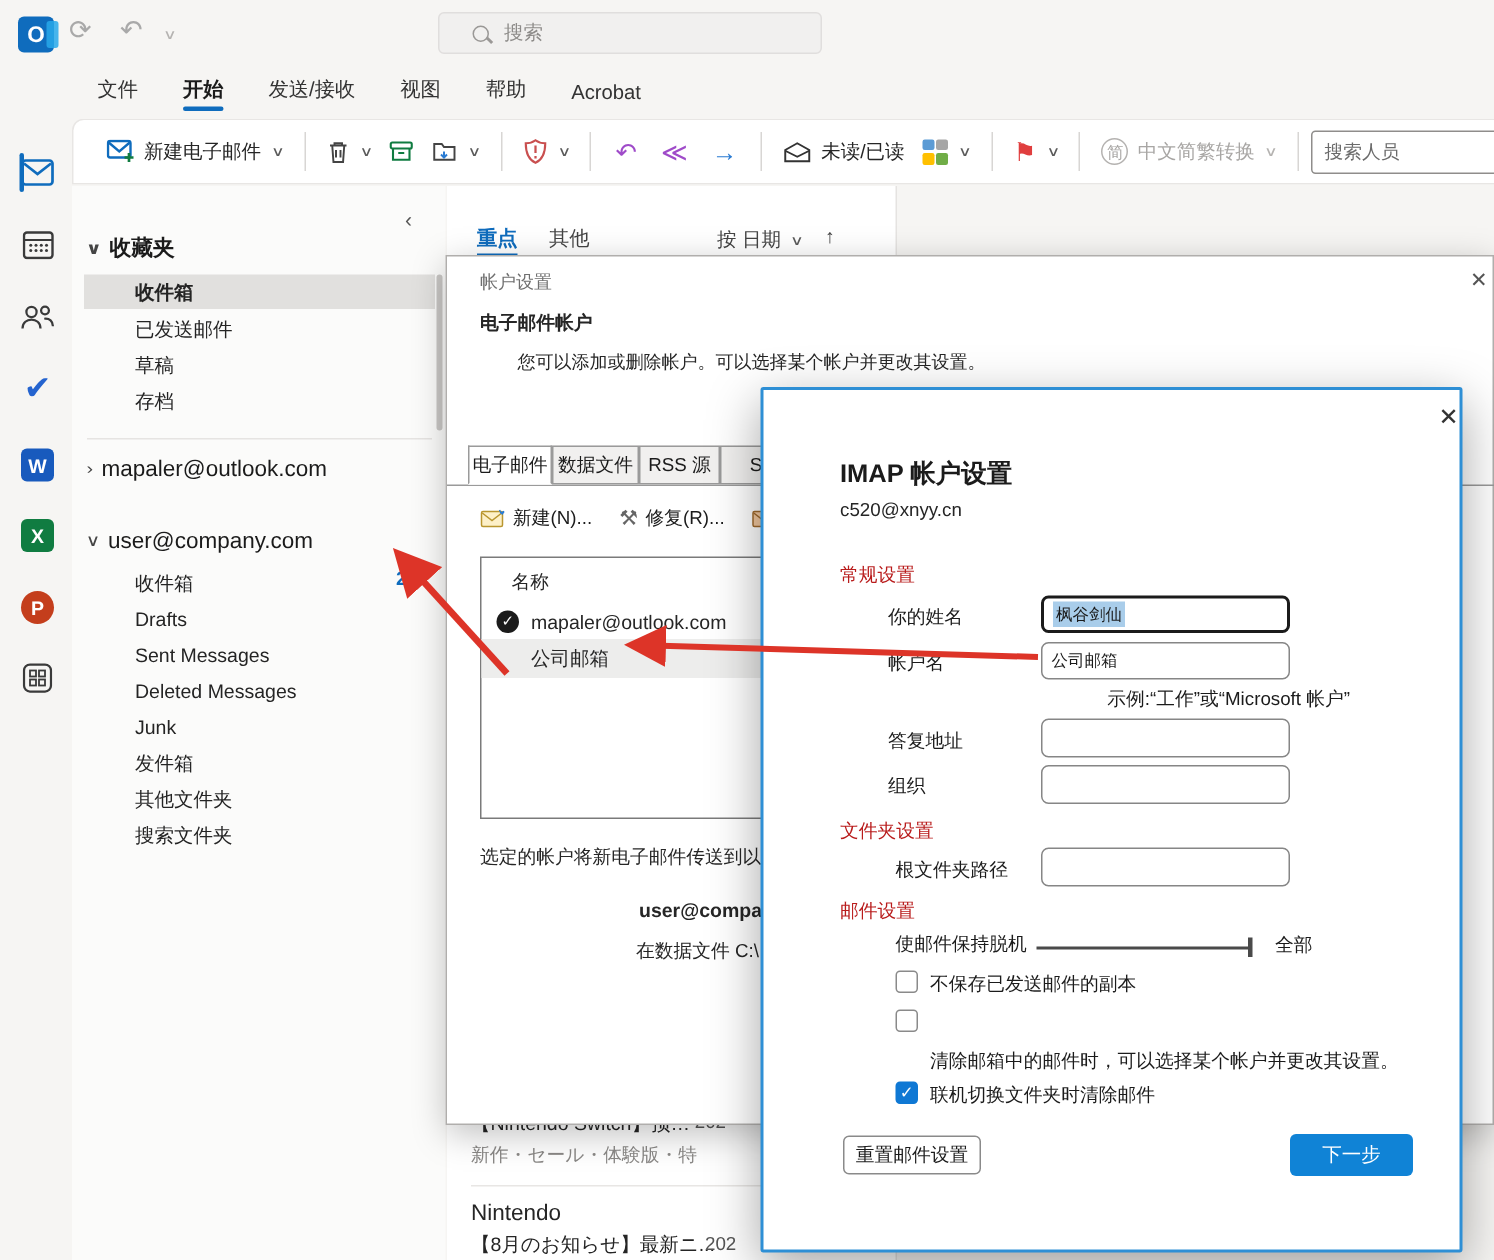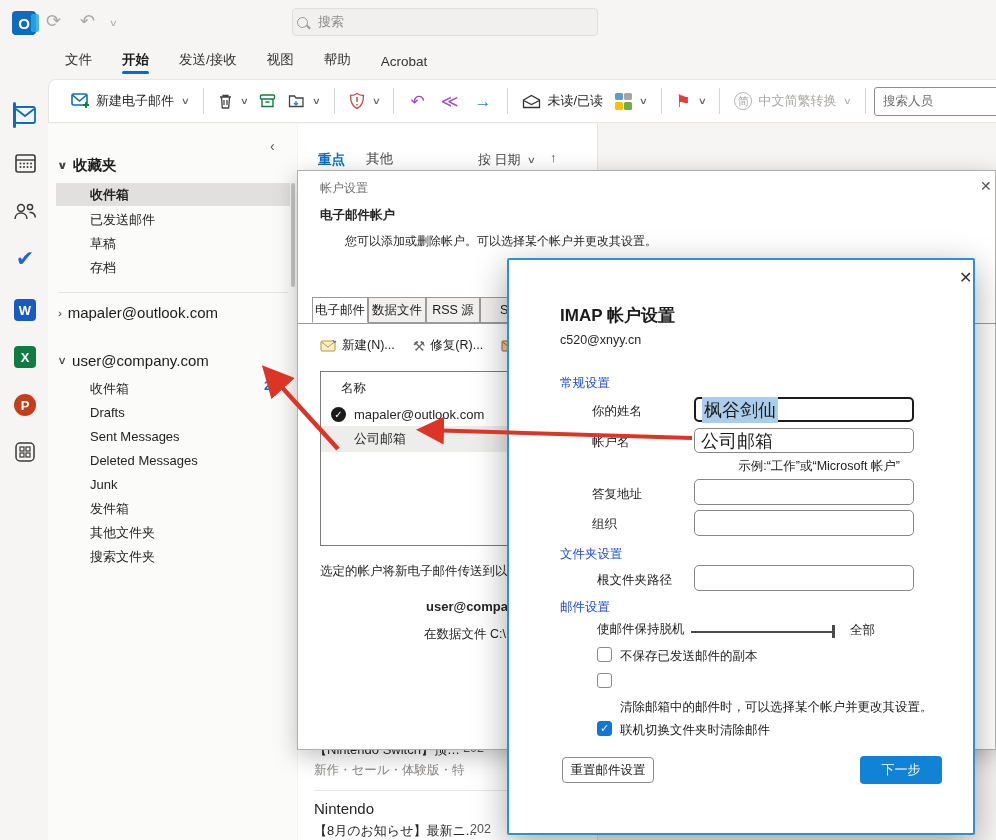--- a/index.html
+++ b/index.html
@@ -7,22 +7,22 @@
   body { font-family:"Liberation Sans","DejaVu Sans",sans-serif; background:#f6f5f3; color:#262626; }
   .abs { position:absolute; }
   #stage { position:relative; width:996px; height:840px; overflow:hidden; }
 
   
   .titlebar { left:0; top:0; width:996px; height:45px; background:#f6f5f3; }
   .ol-logo { left:12px; top:11px; width:24px; height:24px; background:#0f6cbd; border-radius:4px; color:#fff;
              font-weight:bold; font-size:15px; display:flex; align-items:center; justify-content:center; }
   .ol-logo::after { content:""; position:absolute; right:-3px; top:3px; width:8px; height:18px; background:#28a8ea; border-radius:2px; opacity:.85;}
   .qat { color:#a9a9a9; font-size:18px; }
-  .search-pill { left:292px; top:8px; width:306px; height:28px; background:#f1f0ef; border:1px solid #e0dedd;
-                 border-radius:4px; display:flex; align-items:center; padding-left:4px; color:#8d8b89; font-size:13px; gap:10px;}
+  .search-pill { left:292px; top:8px; width:256px; height:28px; background:#f1f0ef; border:1px solid #e0dedd;
+                 border-radius:4px; display:flex; align-items:center; padding-left:22px; color:#8d8b89; font-size:13px; gap:10px;}
   .mag { width:11px; height:11px; border:1.5px solid #9a9896; border-radius:50%; position:relative; flex:0 0 auto;}
   .mag::after { content:""; position:absolute; width:5px; height:1.5px; background:#9a9896; transform:rotate(45deg); right:-4px; bottom:-1px;}
 
   
   .menubar { left:48px; top:46px; width:948px; height:32px; display:flex; gap:30px; align-items:flex-end; padding-left:17px; font-size:13.5px; color:#333;}
   .menu-item { padding-bottom:9px; position:relative; }
   .menu-item.active { color:#1b1b1b; font-weight:bold; }
   .menu-item.active::after { content:""; position:absolute; left:0; right:0; bottom:4px; height:3px; background:#0f6cbd; border-radius:2px;}
 
   
@@ -85,23 +85,23 @@
   .listframe { border:1px solid #7a7a7a; background:#fff; }
   .def-check { width:15px; height:15px; border-radius:50%; background:#1b1b1b; color:#fff; font-size:10px;
                display:flex; align-items:center; justify-content:center; }
   .acct-row-hl { background:#ededec; }
 
   
   .imap-dialog { left:507px; top:258px; width:468px; height:577px; background:#fff; border:2px solid #2e8fd5;
                  border-radius:2px; box-shadow:0 10px 34px rgba(0,0,0,.35); z-index:20; }
   .imap-title { font-size:17px; font-weight:bold; color:#1b1b1b; }
   .lab { font-size:12.5px; color:#1b1b1b; }
-  .sect { font-size:12.5px; color:#1d4ed8; }
-  .inp { position:absolute; width:220px; height:25px; border:1px solid #868686; border-radius:5px; background:#fff;
-         font-size:18px; color:#1b1b1b; display:flex; align-items:center; padding-left:6px;}
+  .sect { font-size:12.5px; color:#b91c1c; }
+  .inp { position:absolute; width:166px; height:25px; border:1px solid #868686; border-radius:5px; background:#fff;
+         font-size:11px; color:#1b1b1b; display:flex; align-items:center; padding-left:6px;}
   .inp.focused { border:2px solid #1b1b1b; }
   .selhl { background:#a9cdea; padding:1px 2px; }
   .cbox { position:absolute; width:15px; height:15px; border:1px solid #8a8a8a; border-radius:3px; background:#fff;}
   .cbox.checked { background:#0f78d4; border-color:#0f78d4; color:#fff; font-size:11px; display:flex; align-items:center; justify-content:center;}
   .slider-line { position:absolute; height:2px; background:#4a4a4a; }
   .slider-handle { position:absolute; width:3px; height:13px; background:#4a4a4a; }
   .btn-outline { position:absolute; border:1px solid #8a8a8a; border-radius:4px; background:#fff; font-size:12.5px;
                  display:flex; align-items:center; justify-content:center; color:#1b1b1b;}
   .btn-primary { position:absolute; background:#1083d6; color:#fff; border-radius:4px; font-size:13px;
                  display:flex; align-items:center; justify-content:center; }

